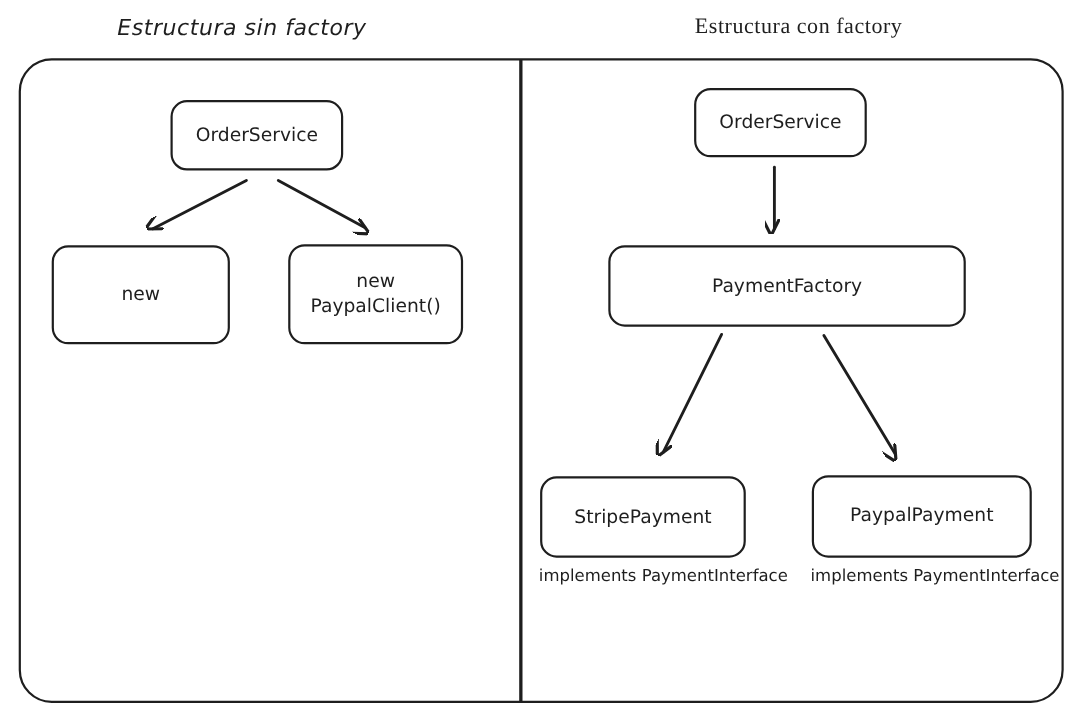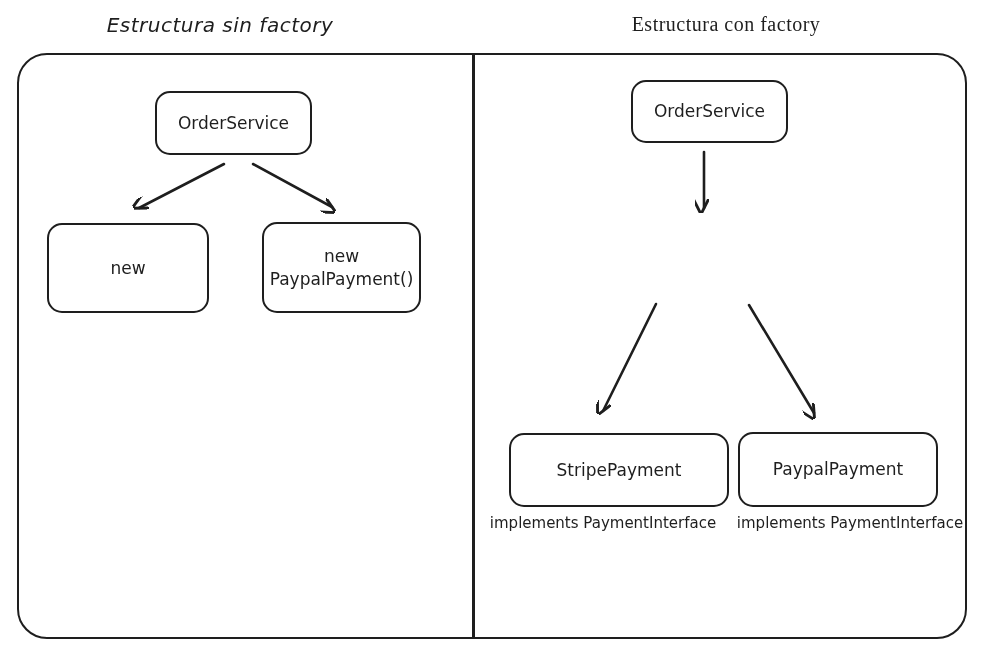--- a/index.html
+++ b/index.html
@@ -65,21 +65,21 @@
   }
 
   
   .n-order-left     { left: 155px; top:  91px; width: 157px; height: 64px; }
   .n-stripe-client  { left:  47px; top: 223px; width: 162px; height: 90px; }
   .n-paypal-client  { left: 262px; top: 222px; width: 159px; height: 91px; }
 
   
   .n-order-right    { left: 631px; top:  80px; width: 157px; height: 63px; }
   .n-factory        { left: 553px; top: 223px; width: 325px; height: 74px; }
-  .n-stripe-payment { left: 509px; top: 433px; width: 220px; height: 74px; }
+  .n-stripe-payment { left: 491px; top: 433px; width: 187px; height: 74px; }
   .n-paypal-payment { left: 738px; top: 432px; width: 200px; height: 75px; }
 
   .caption {
     position: absolute;
     font-size: 15px;
     color: #1e1e1e;
     white-space: nowrap;
     transform: translateX(-50%);
     top: 514px;
   }
@@ -108,27 +108,30 @@
   <div class="node n-order-left">
     <div>OrderService</div>
   </div>
 
   <div class="node n-stripe-client">
     <div>new</div>
   </div>
 
   <div class="node n-paypal-client">
     <div>new</div>
-    <div>PaypalPayment()</div>
+    <div>PaypalClient()</div>
   </div>
 
   <div class="node n-order-right">
     <div>OrderService</div>
   </div>
 
+  <div class="node n-factory">
+    <div>PaymentFactory</div>
+  </div>
 
   <div class="node n-stripe-payment">
     <div>StripePayment</div>
   </div>
 
   <div class="node n-paypal-payment">
     <div>PaypalPayment</div>
   </div>
 
   <div class="caption cap-left">implements PaymentInterface</div>

